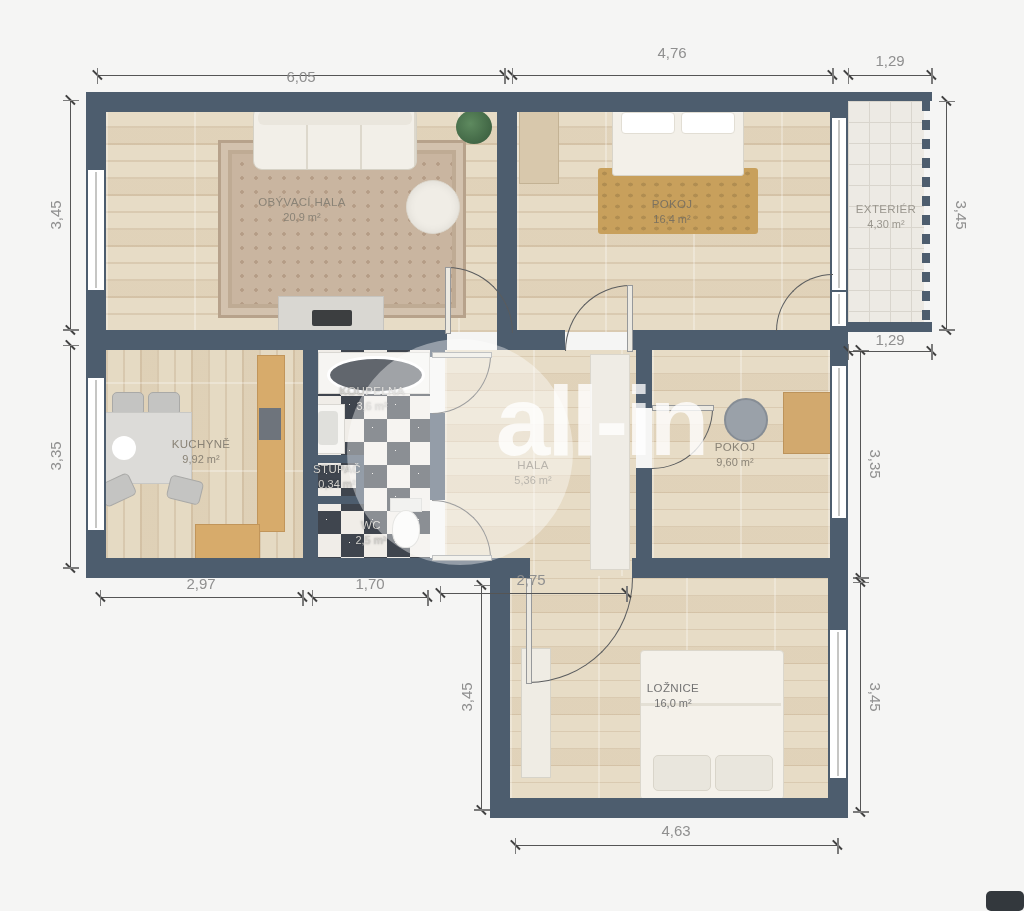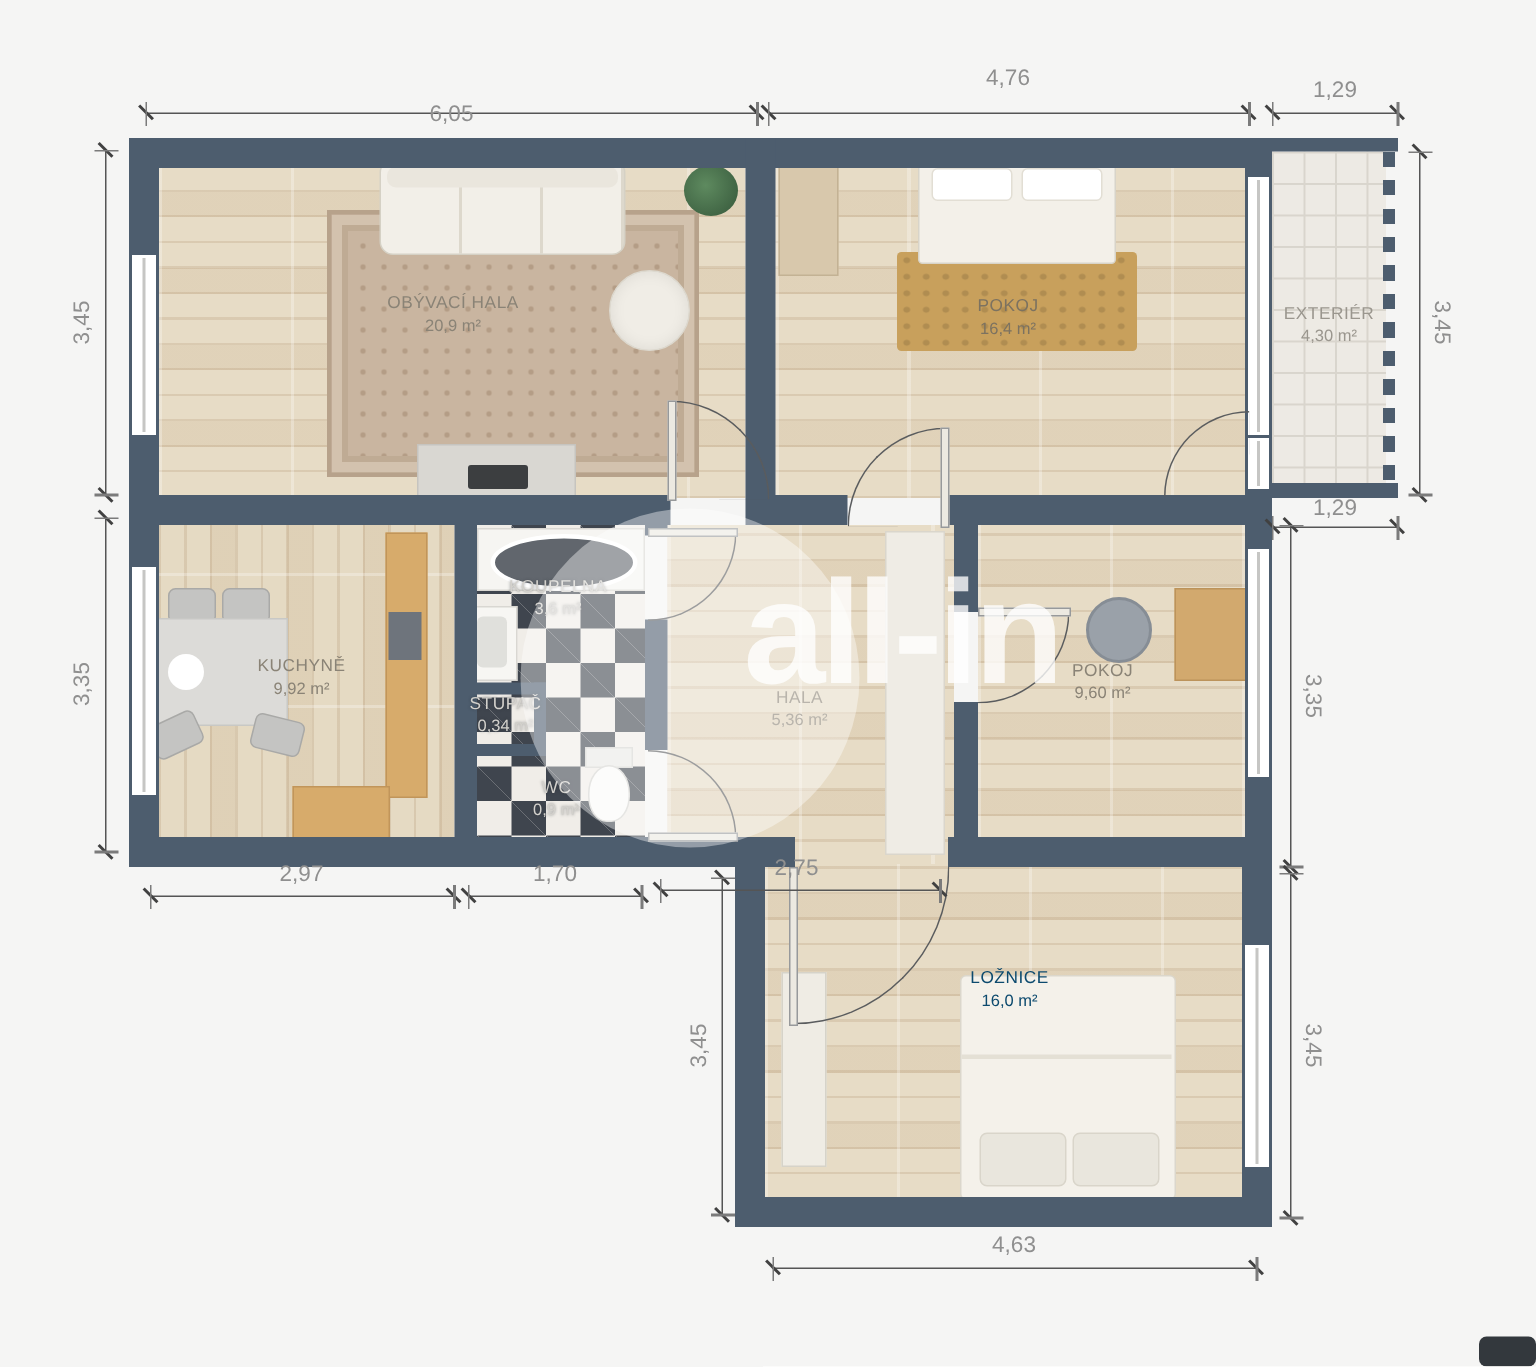--- a/index.html
+++ b/index.html
@@ -208,31 +208,31 @@
   <div class="rlabel light" style="left:372px;top:399px">
     <span class="nm">KOUPELNA</span>
     <span class="ar">3,6 m²</span>
   </div>
   <div class="rlabel light" style="left:337px;top:477px">
     <span class="nm">STUPAČ</span>
     <span class="ar">0,34 m²</span>
   </div>
   <div class="rlabel light" style="left:371px;top:533px">
     <span class="nm">WC</span>
-    <span class="ar">0,9 m²</span>
+    <span class="ar">2,5 m²</span>
   </div>
   <div class="rlabel" style="left:533px;top:473px">
     <span class="nm">HALA</span>
     <span class="ar">5,36 m²</span>
   </div>
   <div class="rlabel" style="left:735px;top:455px">
     <span class="nm">POKOJ</span>
     <span class="ar">9,60 m²</span>
   </div>
-  <div class="rlabel" style="left:673px;top:660px;color:#0c4a6e">
+  <div class="rlabel" style="left:673px;top:696px;color:#737373">
     <span class="nm">LOŽNICE</span>
     <span class="ar">16,0 m²</span>
   </div>
 
   <div class="dim-h" style="left:97px;top:75px;width:408px">
       <span class="tk tk-a"></span>
       <span class="tk tk-b"></span>
       <span class="gd gd-a"></span>
       <span class="gd gd-b"></span>
     </div>

